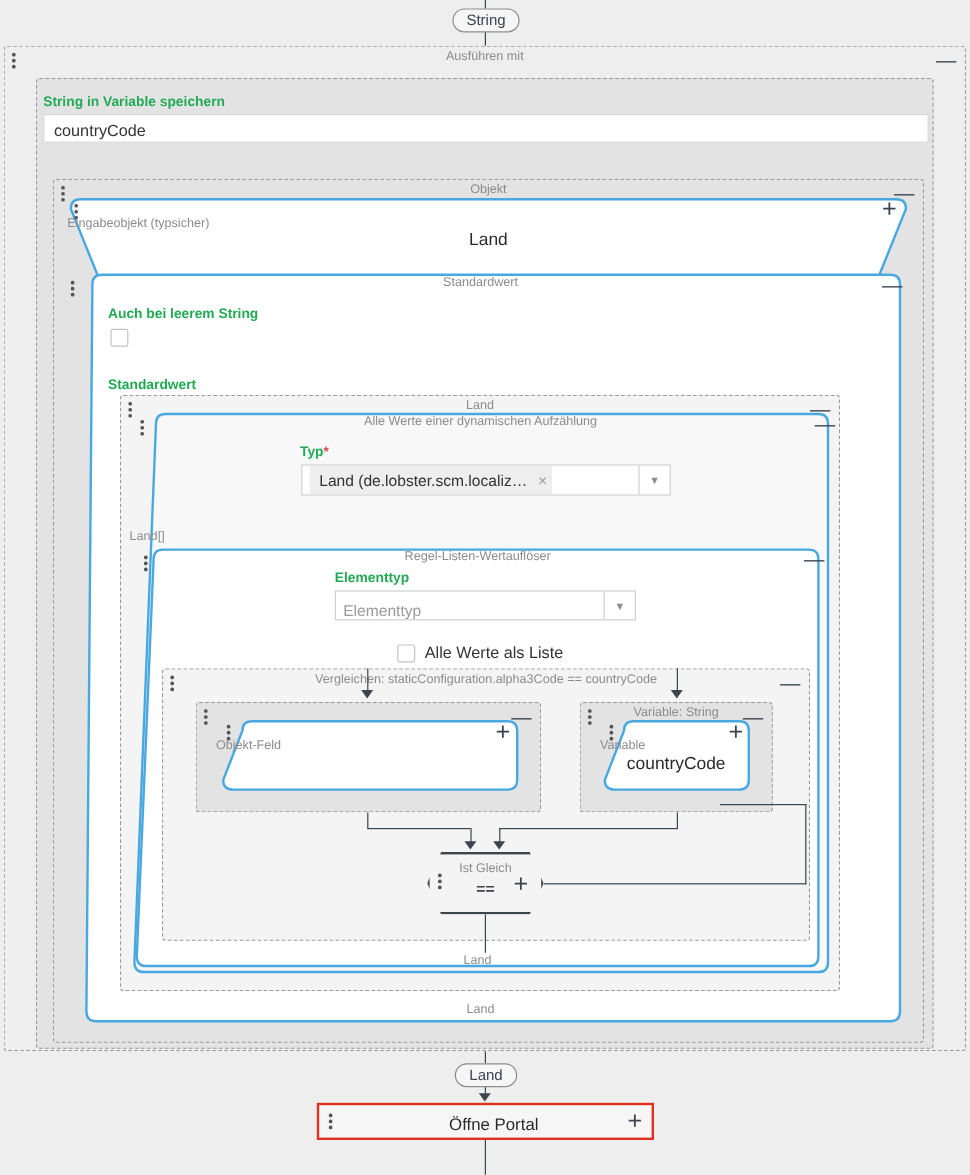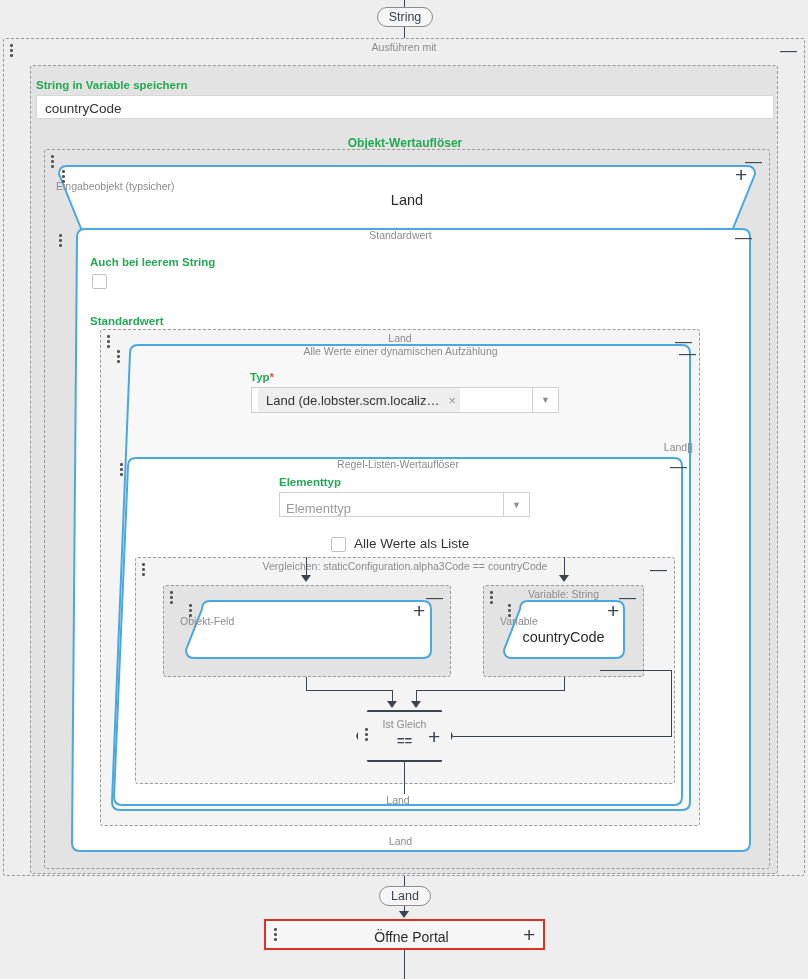--- a/index.html
+++ b/index.html
@@ -222,23 +222,23 @@
         <i></i>
       </div>
     <div class="minus" style="right:7px; top:3px;">—</div>
   </div>
 
   <div class="dashed d-grey" style="left:30px; top:65px; width:748px; height:809px;"></div>
 
   <div class="glabel" style="left:36px; top:79px;">String in Variable speichern</div>
   <div class="tinput" style="left:36px; top:95px; width:738px; height:24px;" title="countryCode">countryCode</div>
 
-  <div class="sect-head" style="left:36px; top:136px; width:738px;">Objekt-Wertauflöser</div>
 
   <div class="dashed d-grey" style="left:44px; top:149px; width:726px; height:720px;">
+    <div class="cap">Objekt</div>
     <div class="dots" style="left:6px; top:5px;">
         <i></i>
         <i></i>
         <i></i>
       </div>
     <div class="minus" style="right:7px; top:3px;">—</div>
   </div>
 
   <svg class="abs" style="left:56px; top:163px;" width="702" height="74">
     <path d="M 3,11 Q 3,3 11,3 L 691,3 Q 699,3 699,11 L 678,63 Q 676,71 668,71 L 34,71 Q 26,71 24,63 Z" fill="#ffffff" stroke="#4aa8e0" stroke-width="2"></path>
@@ -294,21 +294,21 @@
   <div class="select" style="left:251px; top:387px; width:308px; height:26px;">
     <div class="val">
       <span class="chip">
         <span>Land (de.lobster.scm.localiz…</span>
         <span class="x">×</span>
       </span>
     </div>
     <div class="caret">▼</div>
   </div>
 
-  <div class="abs" style="left:108px; top:441px; width:585px; text-align:right; font-size:10.5px; color:#8c8c8c;">Land[]</div>
+  <div class="abs" style="left:108px; top:441px; width:585px; text-align:left; font-size:10.5px; color:#8c8c8c;">Land[]</div>
 
   <svg class="abs" style="left:112px; top:455px;" width="572" height="355">
     <path d="M 16,11 Q 16,3 24,3 L 562,3 Q 570,3 570,11 L 570,342 Q 570,350 562,350 L 10,350 Q 2,350 2,342 Z" fill="#ffffff" stroke="#4aa8e0" stroke-width="2"></path>
   </svg>
   <div class="cap" style="left:112px; top:457px; width:572px;">Regel-Listen-Wertauflöser</div>
   <div class="dots" style="left:120px; top:463px;">
       <i></i>
       <i></i>
       <i></i>
     </div>

